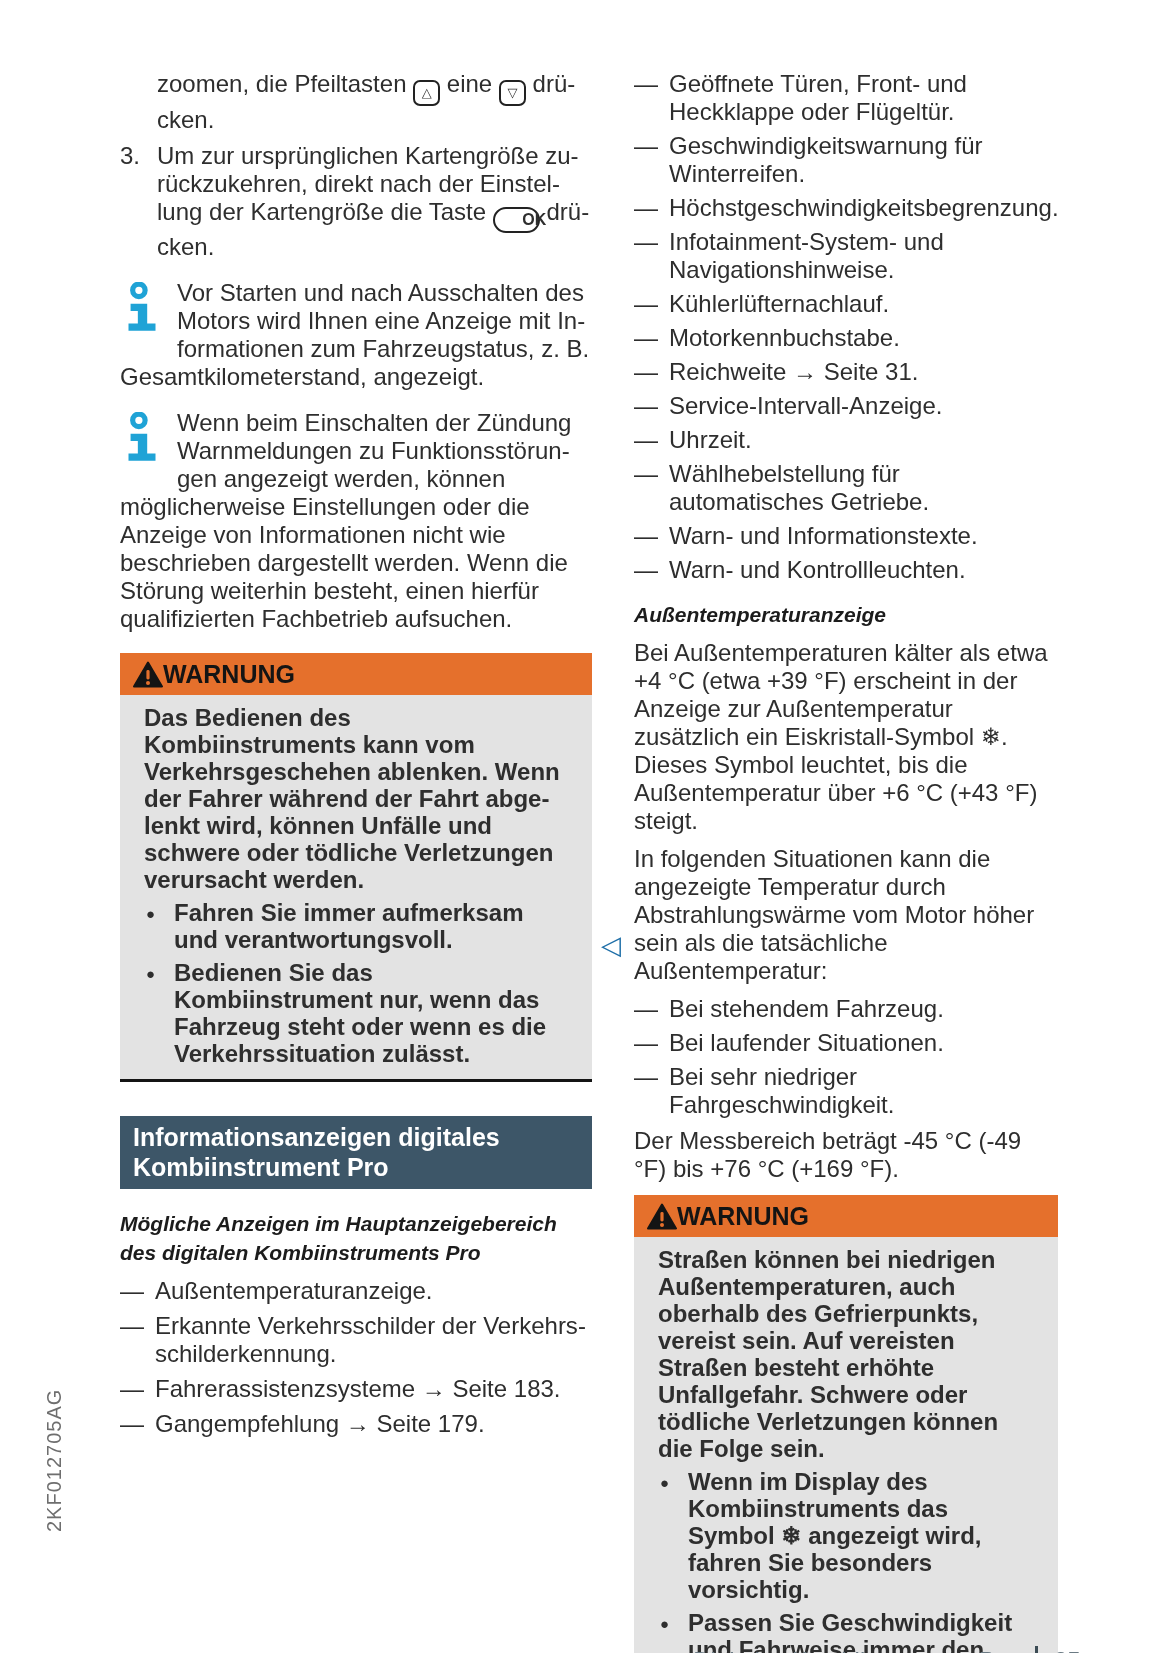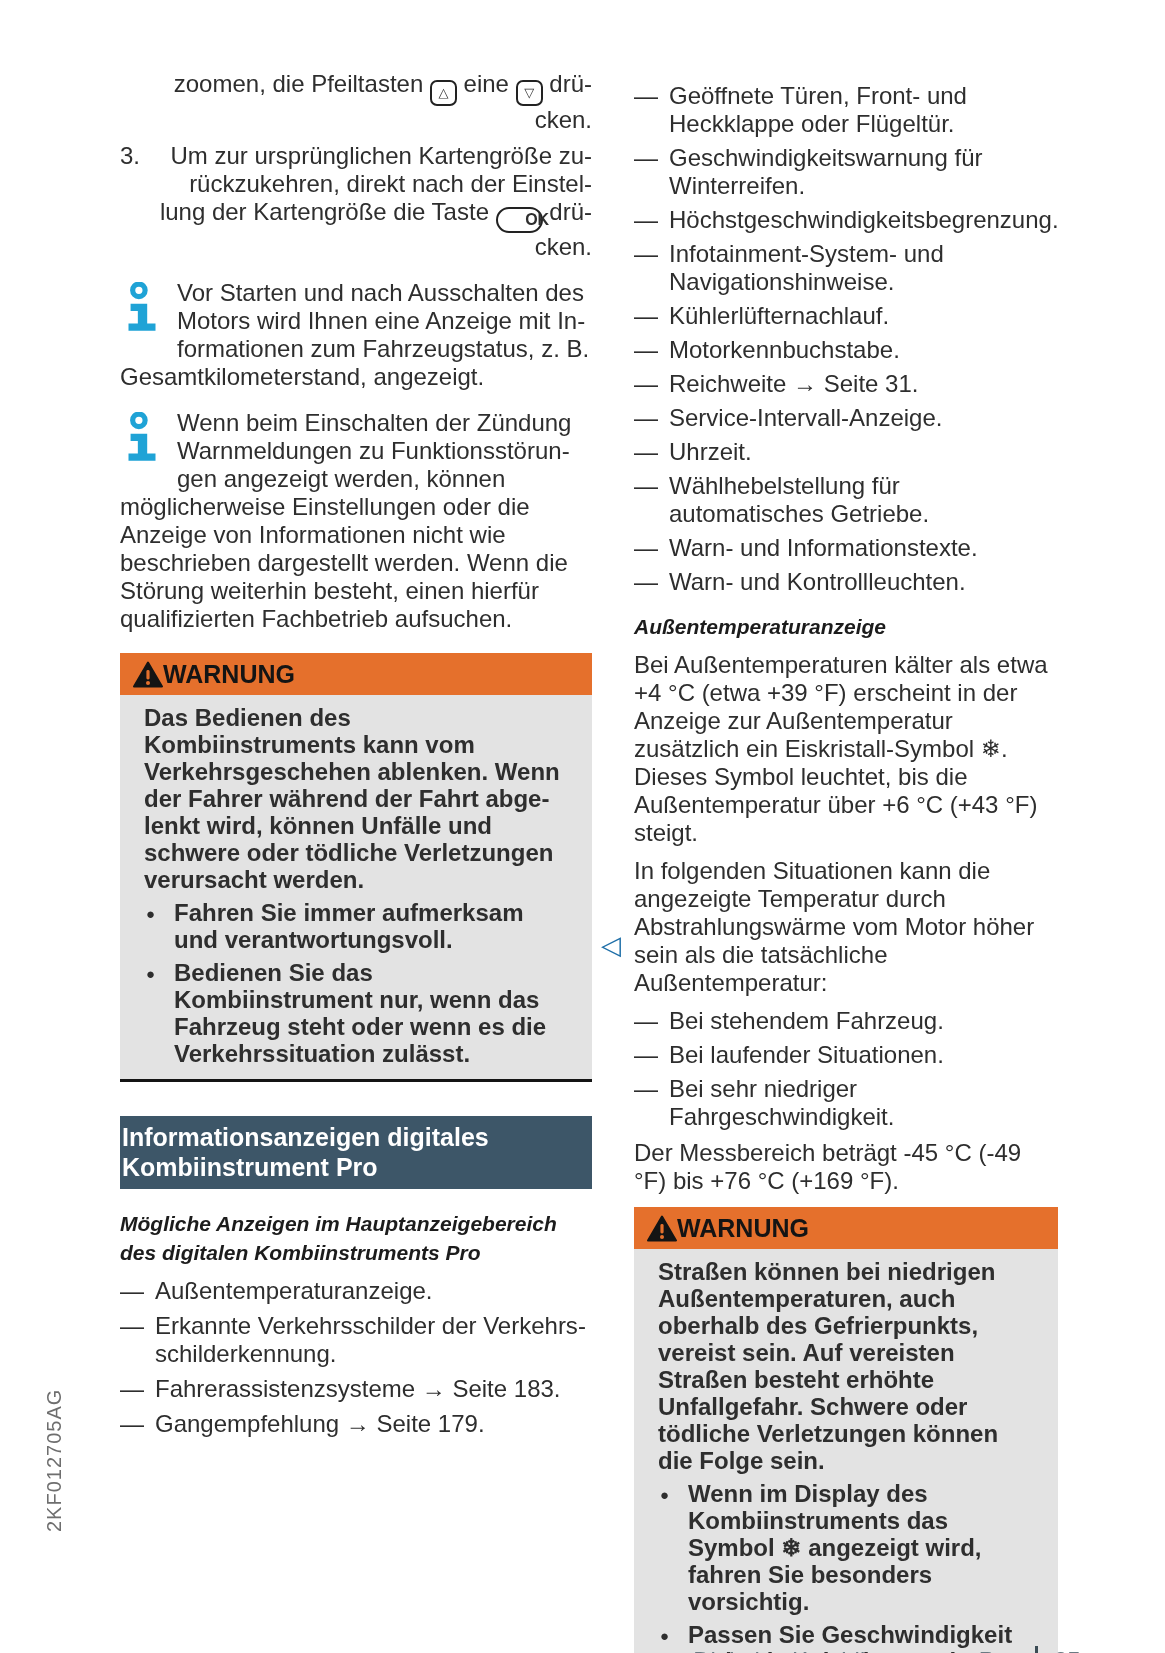--- a/index.html
+++ b/index.html
@@ -9,21 +9,21 @@
     font-family:"Liberation Sans", sans-serif; color:#2e2e2e;
     font-size:24px; line-height:28px; overflow:hidden; hyphens:manual;
   }
   .col { position:absolute; top:70px; }
   .col-left  { left:120px; width:472px; }
   .col-right { left:634px; width:424px; }
 
   p { margin:0 0 10px; }
 
   
-  .num-item { position:relative; padding-left:37px; margin-bottom:8px;text-align:right; }
+  .num-item { position:relative; padding-left:37px; margin-bottom:8px; }
   .num-item .num { position:absolute; left:0; top:0; }
 
   
   .key { display:inline-flex; align-items:center; justify-content:center;
          border:2.5px solid #222; vertical-align:-5px; background:#fff; }
   .key-sq { width:27px; height:26px; border-radius:7px; }
   .key-sq .keyglyph { font-size:13px; line-height:1; margin-top:-1px; }
   .key-pill { width:47px; height:26px; border-radius:13px; }
   .key-pill .okglyph { font-size:16px; font-weight:800; letter-spacing:0; line-height:1;margin-left:36px; }
 
@@ -38,31 +38,31 @@
              padding:0 13px; font-weight:700; font-size:25px; color:#141414; }
   .warn-tri { display:inline-flex; width:30px; height:27px; }
   .wb-body { background:#E3E3E3; padding:9px 24px 6px; line-height:27px;font-weight:bold; }
   .wb-body p { margin:0 0 6px; }
   .wb-bullets { list-style:none; margin:0; padding:0; }
   .wb-bullets li { position:relative; padding-left:30px; margin-bottom:6px; }
   .wb-bullets li::before { content:"●"; position:absolute; left:2px; top:1px; font-size:15px; }
 
   
   .banner { margin-top:34px; background:#3D5668; color:#ffffff; font-weight:700;
-            font-size:25px; line-height:30px; padding:6px 2px 7px; }
+            font-size:25px; line-height:30px; padding:6px 13px 7px; }
 
   h2.sub { font-size:21px; line-height:29px; font-weight:700; color:#1c1c1c;
            margin:20px 0 10px;font-style:italic; }
   .col-right h2.sub { margin-top:16px; }
 
   
   .dash-list { list-style:none; margin:8px 0 0; padding:0; }
   .dash-list li { position:relative; padding-left:35px; margin-bottom:7px; }
   .dash-list li::before { content:"—"; position:absolute; left:0; top:0; }
-  .col-right .dash-list.first { margin-top:12px; }
+  .col-right .dash-list.first { margin-top:0; }
   .col-right .dash-list li { margin-bottom:6px; }
 
   
   .change-marker { position:absolute; left:601px; top:932px; font-size:26px;
                    color:#1F6FA8; line-height:1; }
 
   
   .spine-code { position:absolute; left:40px; top:1532px; width:210px;
                 transform:rotate(-90deg); transform-origin:0 0;
                 font-size:20px; letter-spacing:1px; color:#6e6e6e; }

